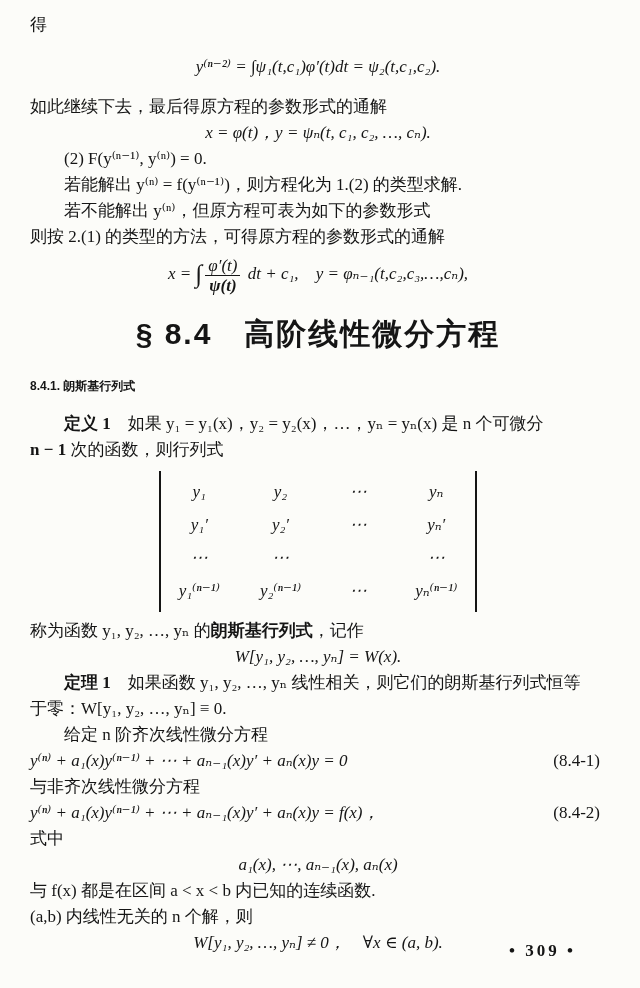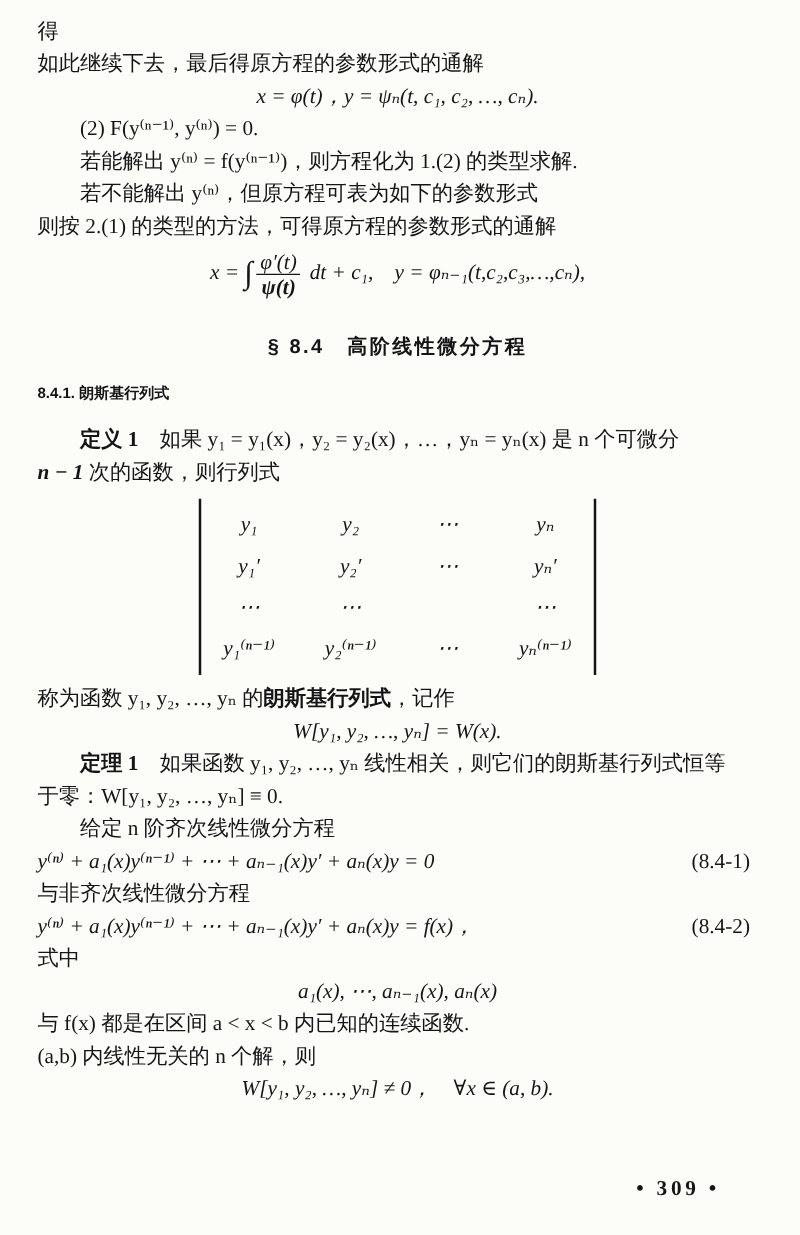--- a/index.html
+++ b/index.html
@@ -9,25 +9,25 @@
     font-family:"Liberation Serif","DejaVu Serif",serif;
     font-size:17px;line-height:26px;
     padding:12px 34px 0 30px;overflow:hidden;
   }
   .line{white-space:nowrap;}
   .indent{text-indent:2em;}
   .eq{text-align:center;font-style:italic;white-space:nowrap;}
   .eq-row{position:relative;text-align:left;font-style:italic;white-space:nowrap;}
   .eq-tag{position:absolute;right:6px;top:0;font-style:normal;}
   .b{font-weight:bold;}
-  .mi{font-style:italic;}
+  .mi{}
   .sec-heading{
-    text-align:center;font-weight:bold;font-size:16px;line-height:30px;
+    text-align:center;font-weight:bold;font-size:30px;line-height:30px;
     font-family:"Liberation Sans","DejaVu Sans",sans-serif;
-    margin:24px 0 8px 0;letter-spacing:2px;
+    margin:24px 0 24px 0;letter-spacing:2px;
   }
   .sub-heading{
     font-weight:bold;font-size:12px;line-height:26px;
     font-family:"Liberation Sans","DejaVu Sans",sans-serif;
     margin:0 0 12px 0;
   }
   .sp-sm{margin-top:6px;}
   .int{font-size:25px;font-style:normal;vertical-align:-3px;line-height:0;}
   .frac{display:inline-block;vertical-align:middle;text-align:center;line-height:19px;margin:0 3px;}
   .frac .num{display:block;border-bottom:1.4px solid #151515;padding:0 3px;}
@@ -45,20 +45,21 @@
     font-weight:bold;letter-spacing:3px;
   }
 </style>
 </head>
 <body>
 
 <div class="page">
 
   <div class="line">得</div>
 
+  <div class="eq" style="margin:16px 0 14px 0;">y⁽ⁿ⁻²⁾ = ∫ψ₁(t,c₁)φ′(t)dt = ψ₂(t,c₁,c₂).</div>
 
   <div class="line">如此继续下去，最后得原方程的参数形式的通解</div>
 
   <div class="eq">x = φ(t)，y = ψₙ(t, c₁, c₂, …, cₙ).</div>
 
   <div class="line indent">(2) F(y⁽ⁿ⁻¹⁾, y⁽ⁿ⁾) = 0.</div>
 
   <div class="line indent">若能解出 y⁽ⁿ⁾ = f(y⁽ⁿ⁻¹⁾)，则方程化为 1.(2) 的类型求解.</div>
 
   <div class="line indent">若不能解出 y⁽ⁿ⁾，但原方程可表为如下的参数形式</div>

